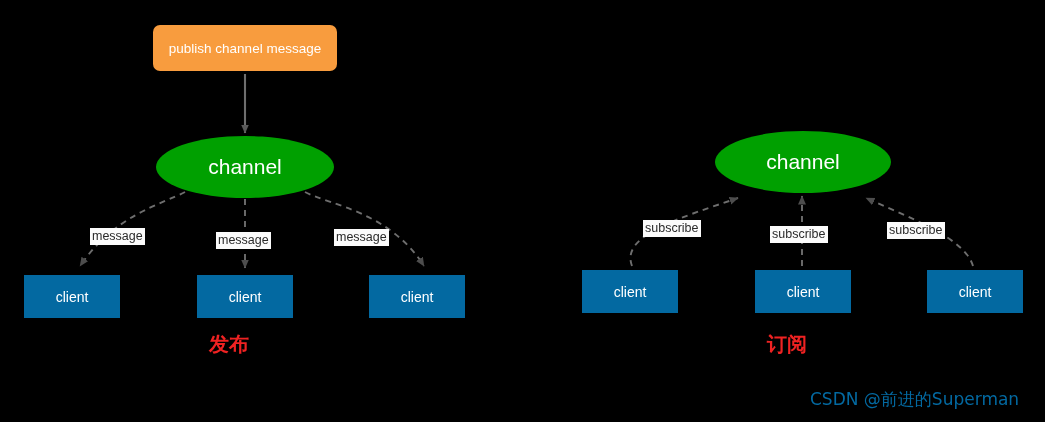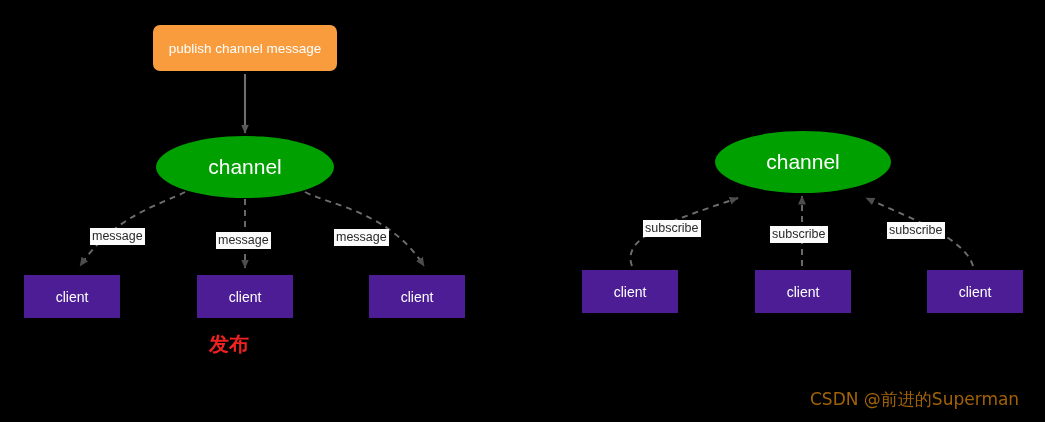--- a/index.html
+++ b/index.html
@@ -44,21 +44,21 @@
     color: #ffffff;
   }
   .ellipse-node {
     background: #00a000;
     border-radius: 50%;
     font-size: 21px;
     color: #ffffff;
     align-items: center;
   }
   .client-box {
-    background: #4c1d95;
+    background: #0369a1;
     font-size: 14px;
     color: #ffffff;
   }
   .edge-label {
     position: absolute;
     background: #fbfbfb;
     color: #2a2a2a;
     font-size: 12.5px;
     line-height: 15px;
     padding: 1px 2px;
@@ -68,21 +68,21 @@
   .caption {
     position: absolute;
     color: #ef2222;
     font-size: 20px;
     font-weight: 700;
     white-space: nowrap;
     font-family: "DejaVu Sans", "Liberation Sans", sans-serif;
   }
   .watermark {
     position: absolute;
-    color: #a16207;
+    color: #0369a1;
     font-size: 17px;
     white-space: nowrap;
     font-family: "DejaVu Sans", "Liberation Sans", sans-serif;
   }
 </style>
 </head>
 <body>
 
 <div id="stage">
 
@@ -146,16 +146,17 @@
   <div class="node client-box" style="left:582px; top:270px; width:96px; height:43px;">
     <span>client</span>
   </div>
   <div class="node client-box" style="left:755px; top:270px; width:96px; height:43px;">
     <span>client</span>
   </div>
   <div class="node client-box" style="left:927px; top:270px; width:96px; height:43px;">
     <span>client</span>
   </div>
 
+  <div class="caption" style="left:767px; top:331px;">订阅</div>
 
   <div class="watermark" style="left:810px; top:388px;">CSDN @前进的Superman</div>
 
 </div>
 
 </body></html>

